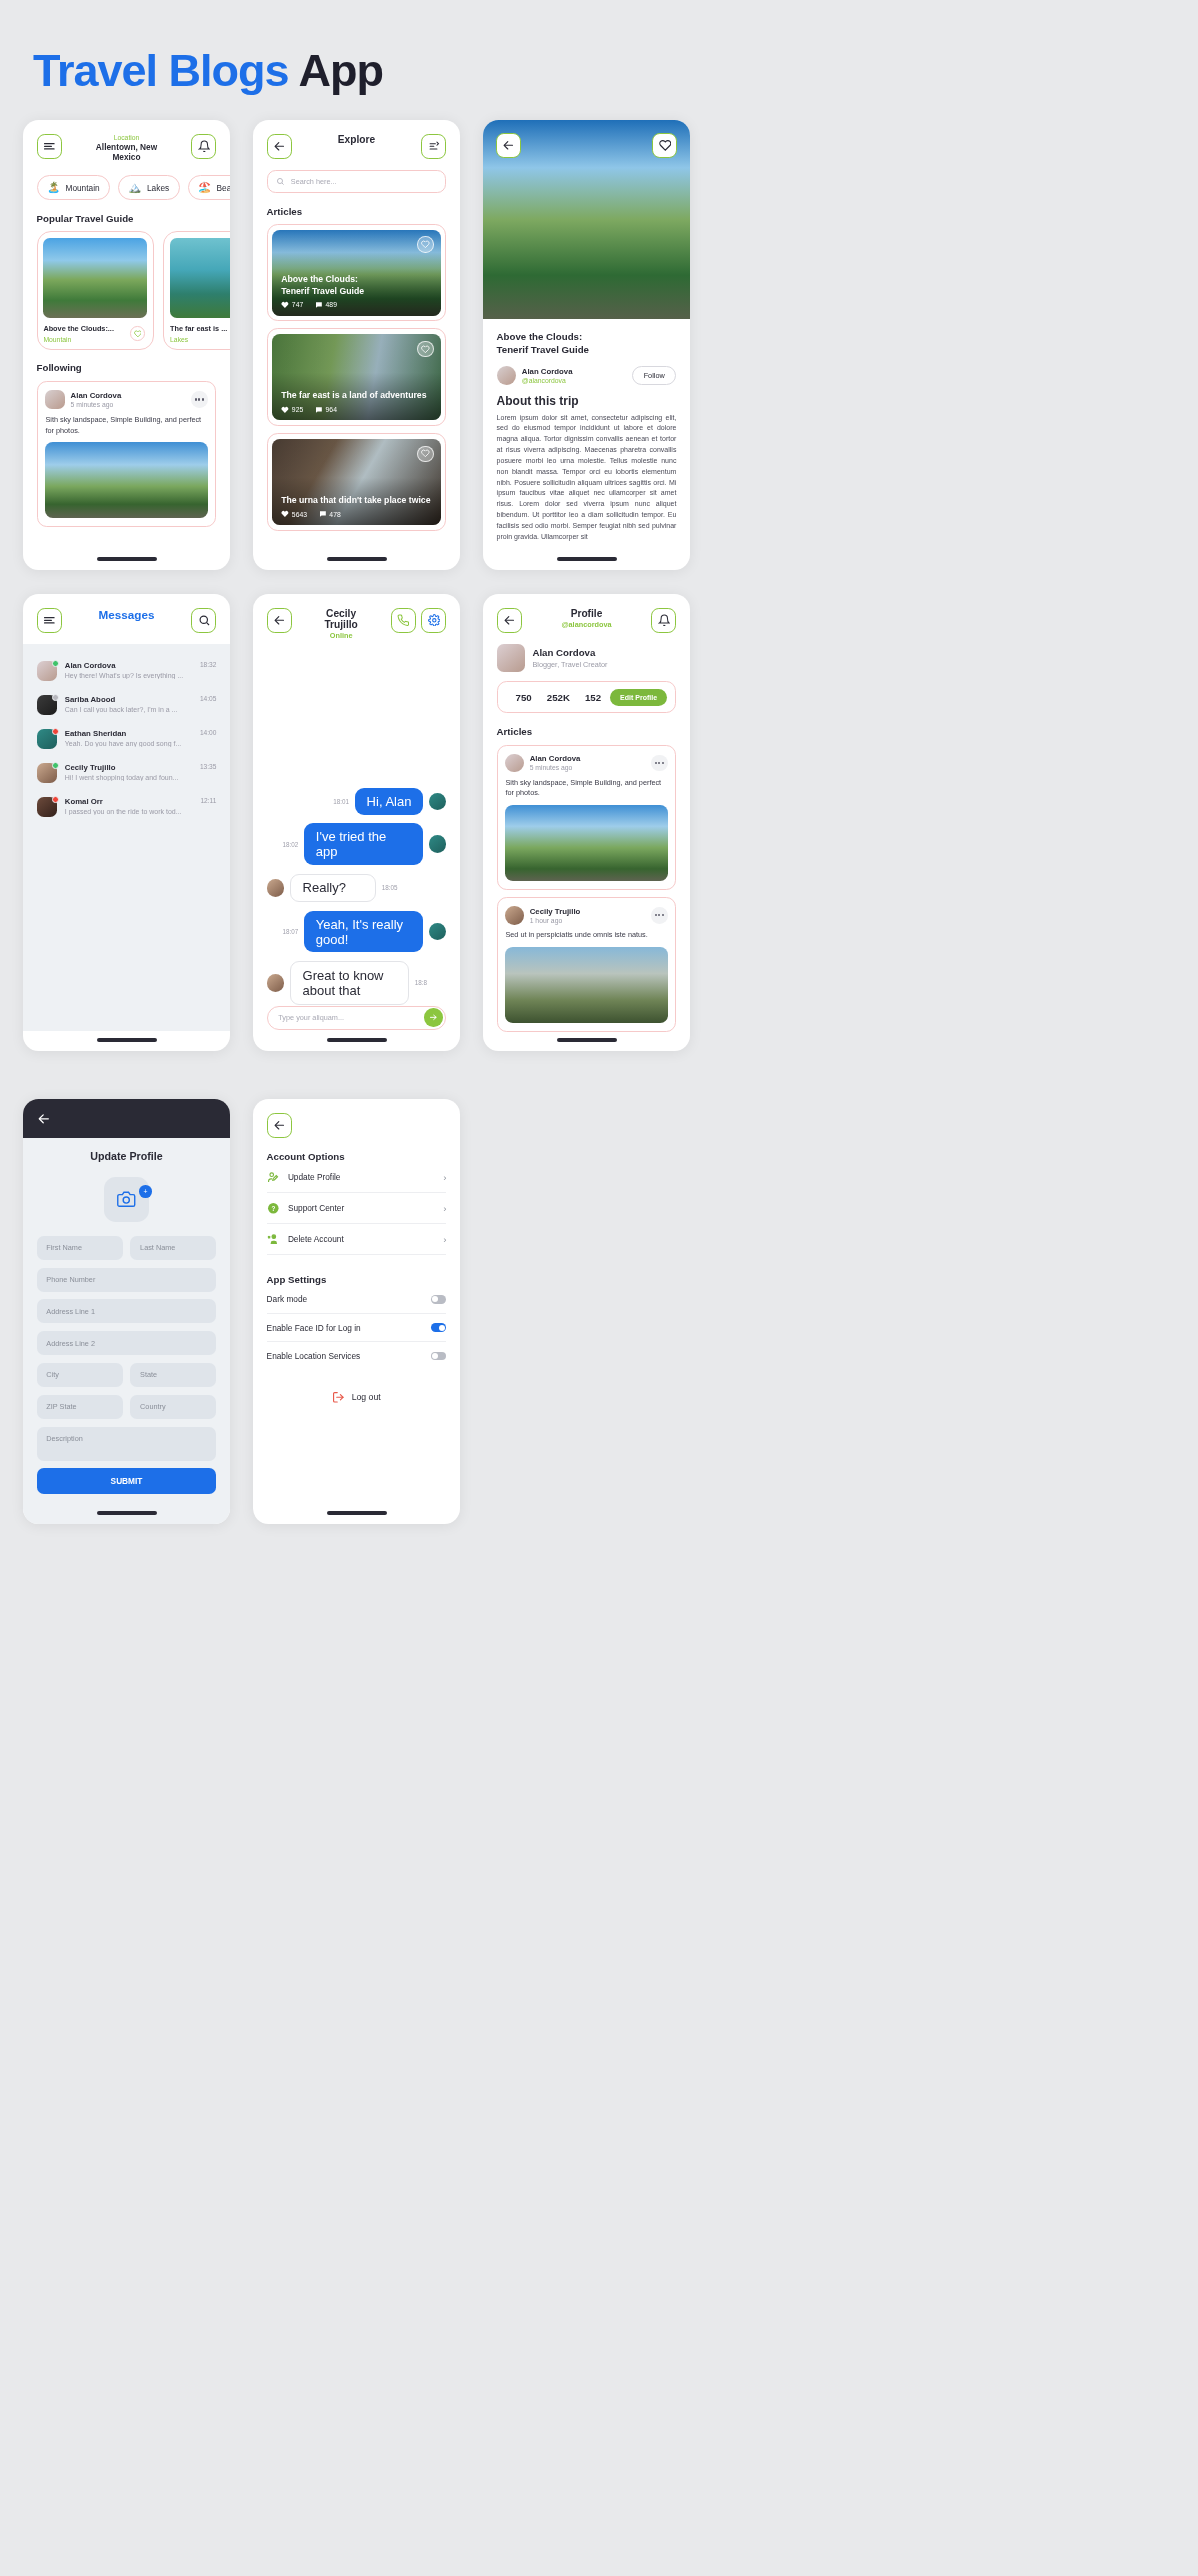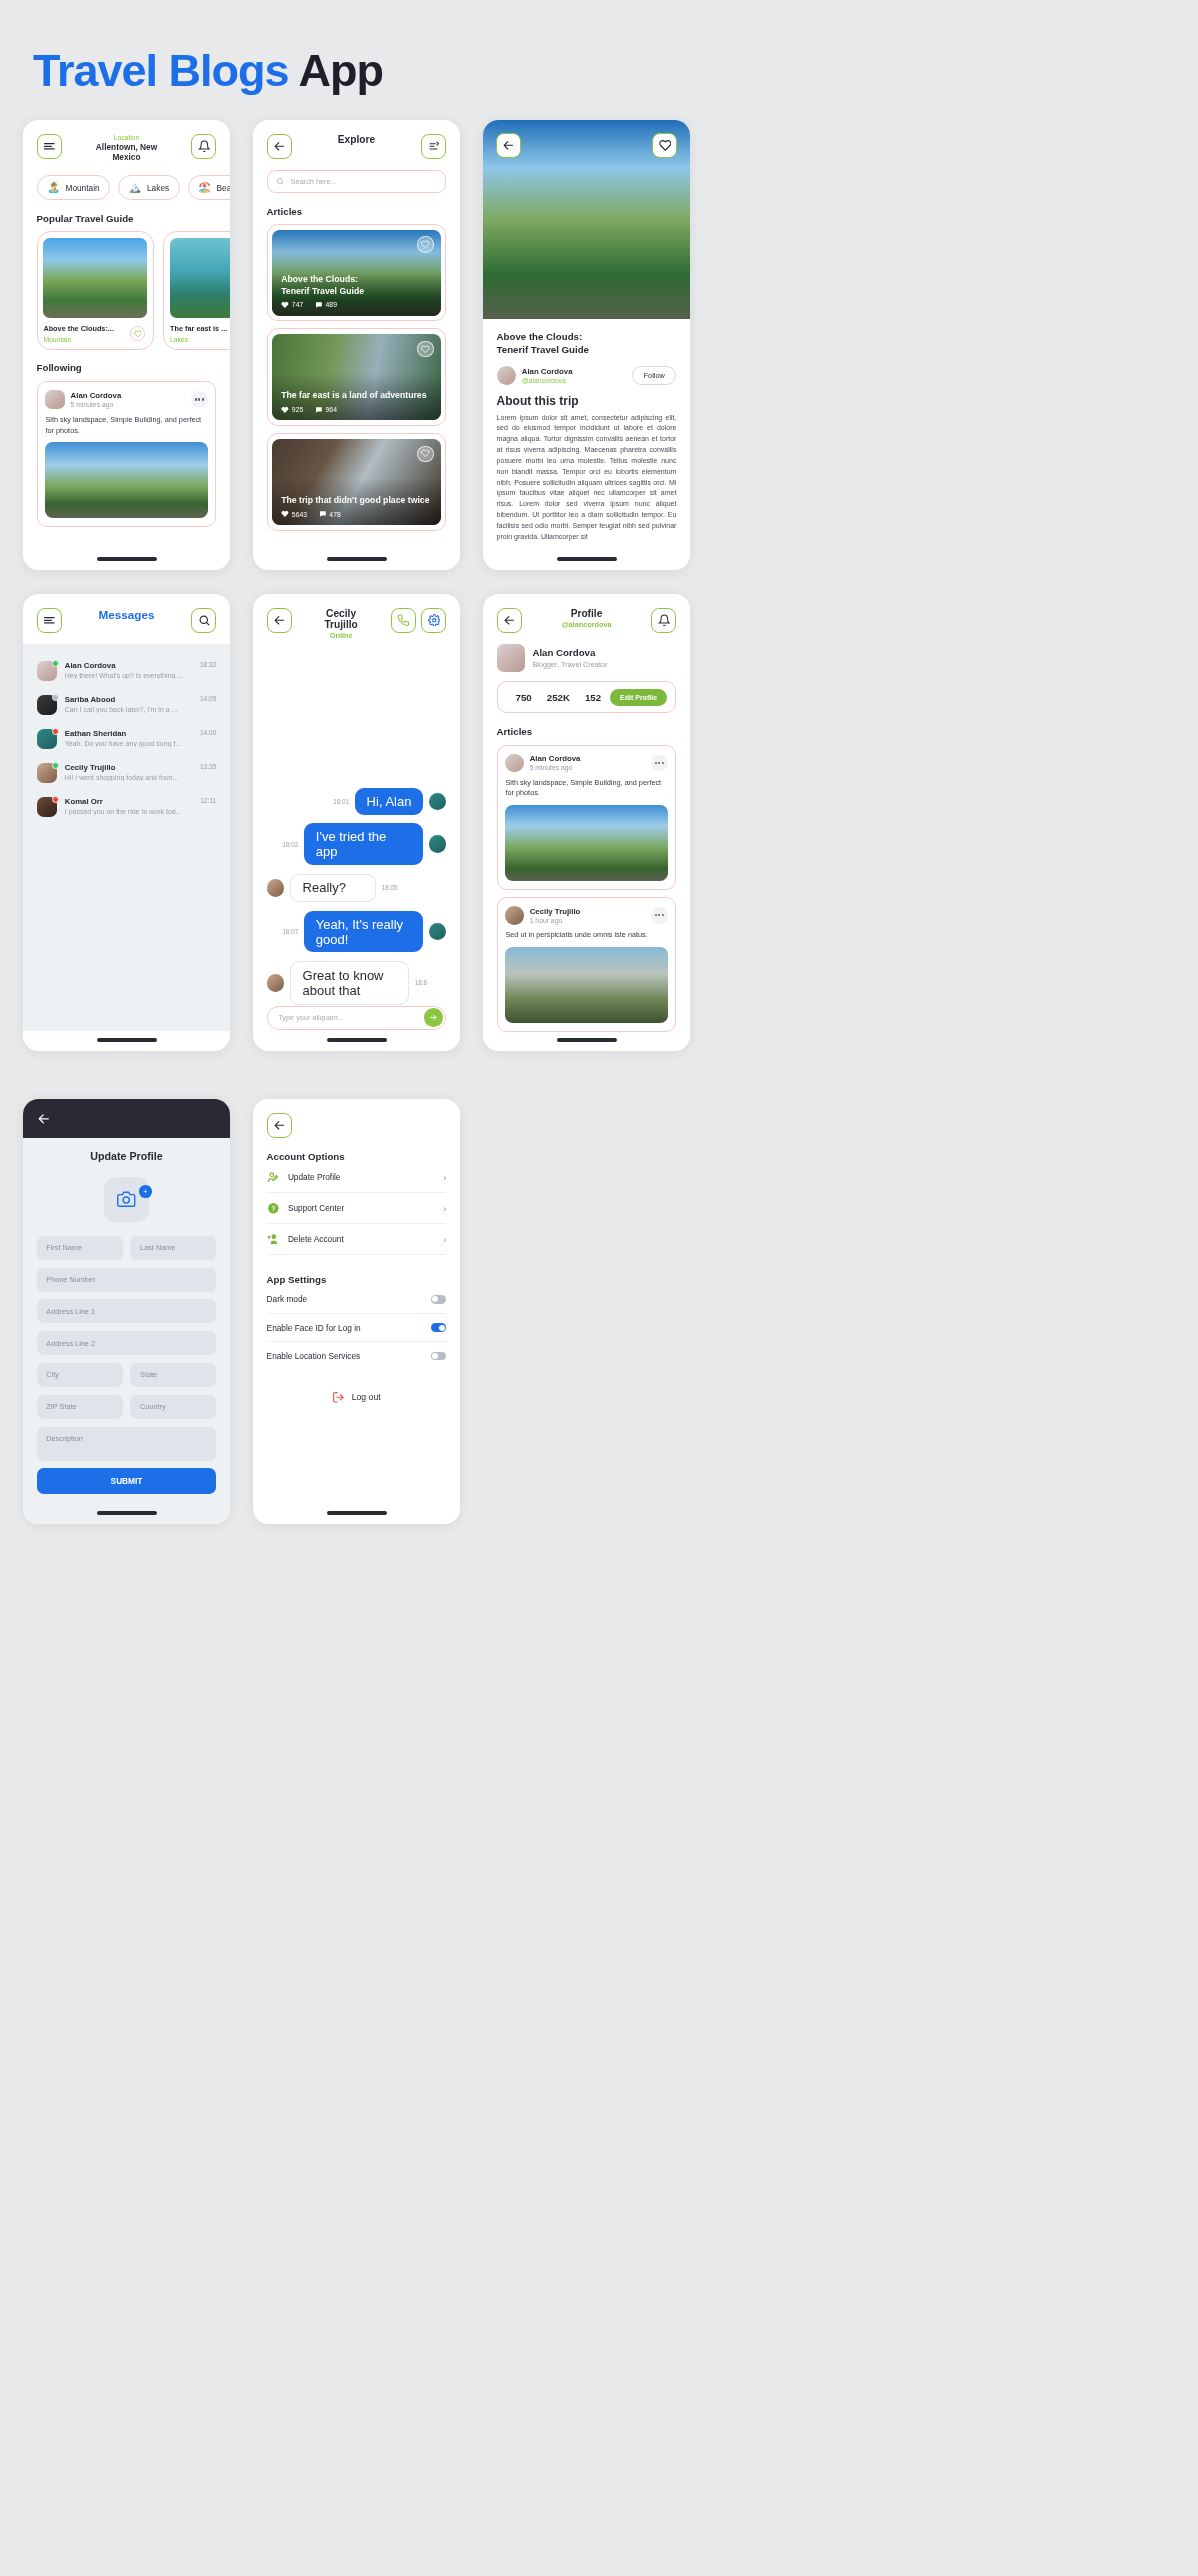--- a/index.html
+++ b/index.html
@@ -375,21 +375,21 @@
 
       <div class="artcard">
         <div class="art-inner" style="background:linear-gradient(120deg,#4a3d34 0%,#6d5a48 30%,#b9c7cc 52%,#3d3228 100%)">
           <div class="art-fade"></div>
           <div class="art-heart">
             <svg viewBox="0 0 24 24" fill="none" stroke="currentColor" stroke-width="2.2">
                 <path d="M20.8 4.6a5.5 5.5 0 0 0-7.8 0L12 5.7l-1-1.1a5.5 5.5 0 1 0-7.8 7.8l8.8 8.8 8.8-8.8a5.5 5.5 0 0 0 0-7.8z"></path>
               </svg>
           </div>
           <div class="art-txt">
-            <div class="art-title">The trip that didn't good place twice</div>
+            <div class="art-title">The urna that didn't take place twice</div>
             <div class="art-meta">
               <span>
                 <svg viewBox="0 0 24 24" fill="currentColor">
                     <path d="M20.8 4.6a5.5 5.5 0 0 0-7.8 0L12 5.7l-1-1.1a5.5 5.5 0 1 0-7.8 7.8l8.8 8.8 8.8-8.8a5.5 5.5 0 0 0 0-7.8z"></path>
                   </svg>
                 <em style="font-style:normal">5643</em>
               </span>
               <span>
                 <svg viewBox="0 0 24 24" fill="currentColor">
                     <path d="M3 4h18v13H8l-5 4z"></path>

